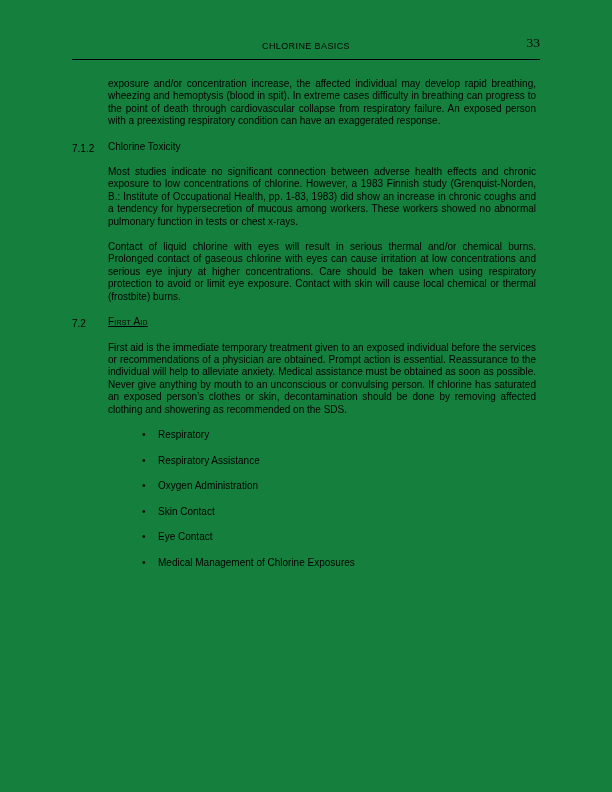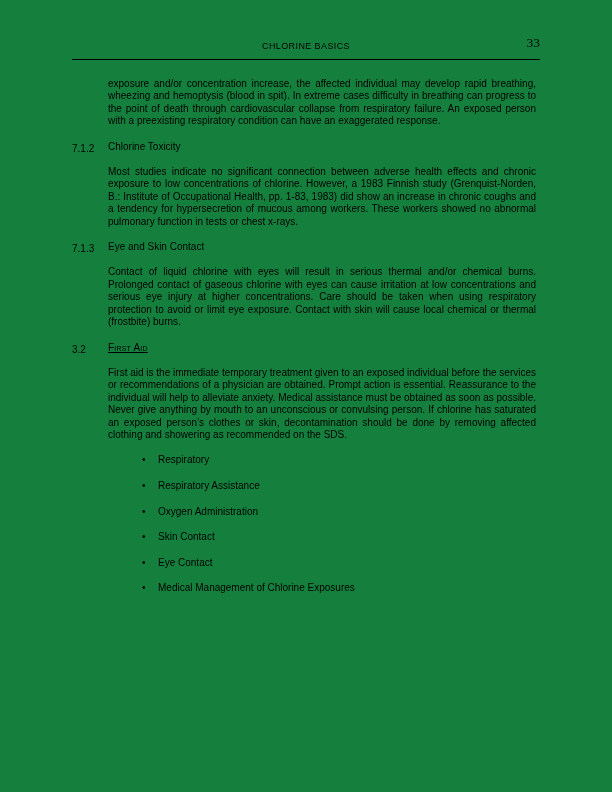--- a/index.html
+++ b/index.html
@@ -104,29 +104,25 @@
 
     <p class="para">exposure and/or concentration increase, the affected individual may develop rapid breathing, wheezing and hemoptysis (blood in spit).  In extreme cases difficulty in breathing can progress to the point of death through cardiovascular collapse from respiratory failure.  An exposed person with a preexisting respiratory condition can have an exaggerated response.</p>
 
     <div class="section-head">
       <span class="section-num">7.1.2</span>
       <span>Chlorine Toxicity</span>
     </div>
 
     <p class="para">Most studies indicate no significant connection between adverse health effects and chronic exposure to low concentrations of chlorine.  However, a 1983 Finnish study (Grenquist-Norden, B.: Institute of Occupational Health, pp. 1-83, 1983) did show an increase in chronic coughs and a tendency for hypersecretion of mucous among workers.  These workers showed no abnormal pulmonary function in tests or chest x-rays.</p>
 
-    <div class="section-head">
-      <span class="section-num">7.1.3</span>
-      <span>Eye and Skin Contact</span>
-    </div>
 
     <p class="para">Contact of liquid chlorine with eyes will result in serious thermal and/or chemical burns.  Prolonged contact of gaseous chlorine with eyes can cause irritation at low concentrations and serious eye injury at higher concentrations.  Care should be taken when using respiratory protection to avoid or limit eye exposure.  Contact with skin will cause local chemical or thermal (frostbite) burns.</p>
 
     <div class="section-head">
-      <span class="section-num">3.2</span>
+      <span class="section-num">7.2</span>
       <span class="smallcaps-underline">First Aid</span>
     </div>
 
     <p class="para">First aid is the immediate temporary treatment given to an exposed individual before the services or recommendations of a physician are obtained.  Prompt action is essential.  Reassurance to the individual will help to alleviate anxiety.  Medical assistance must be obtained as soon as possible.  Never give anything by mouth to an unconscious or convulsing person. If chlorine has saturated an exposed person’s clothes or skin, decontamination should be done by removing affected clothing and showering as recommended on the SDS.</p>
 
 
 
     <ul class="bullet-list">
       <li>
         <span class="bullet-glyph">•</span>

